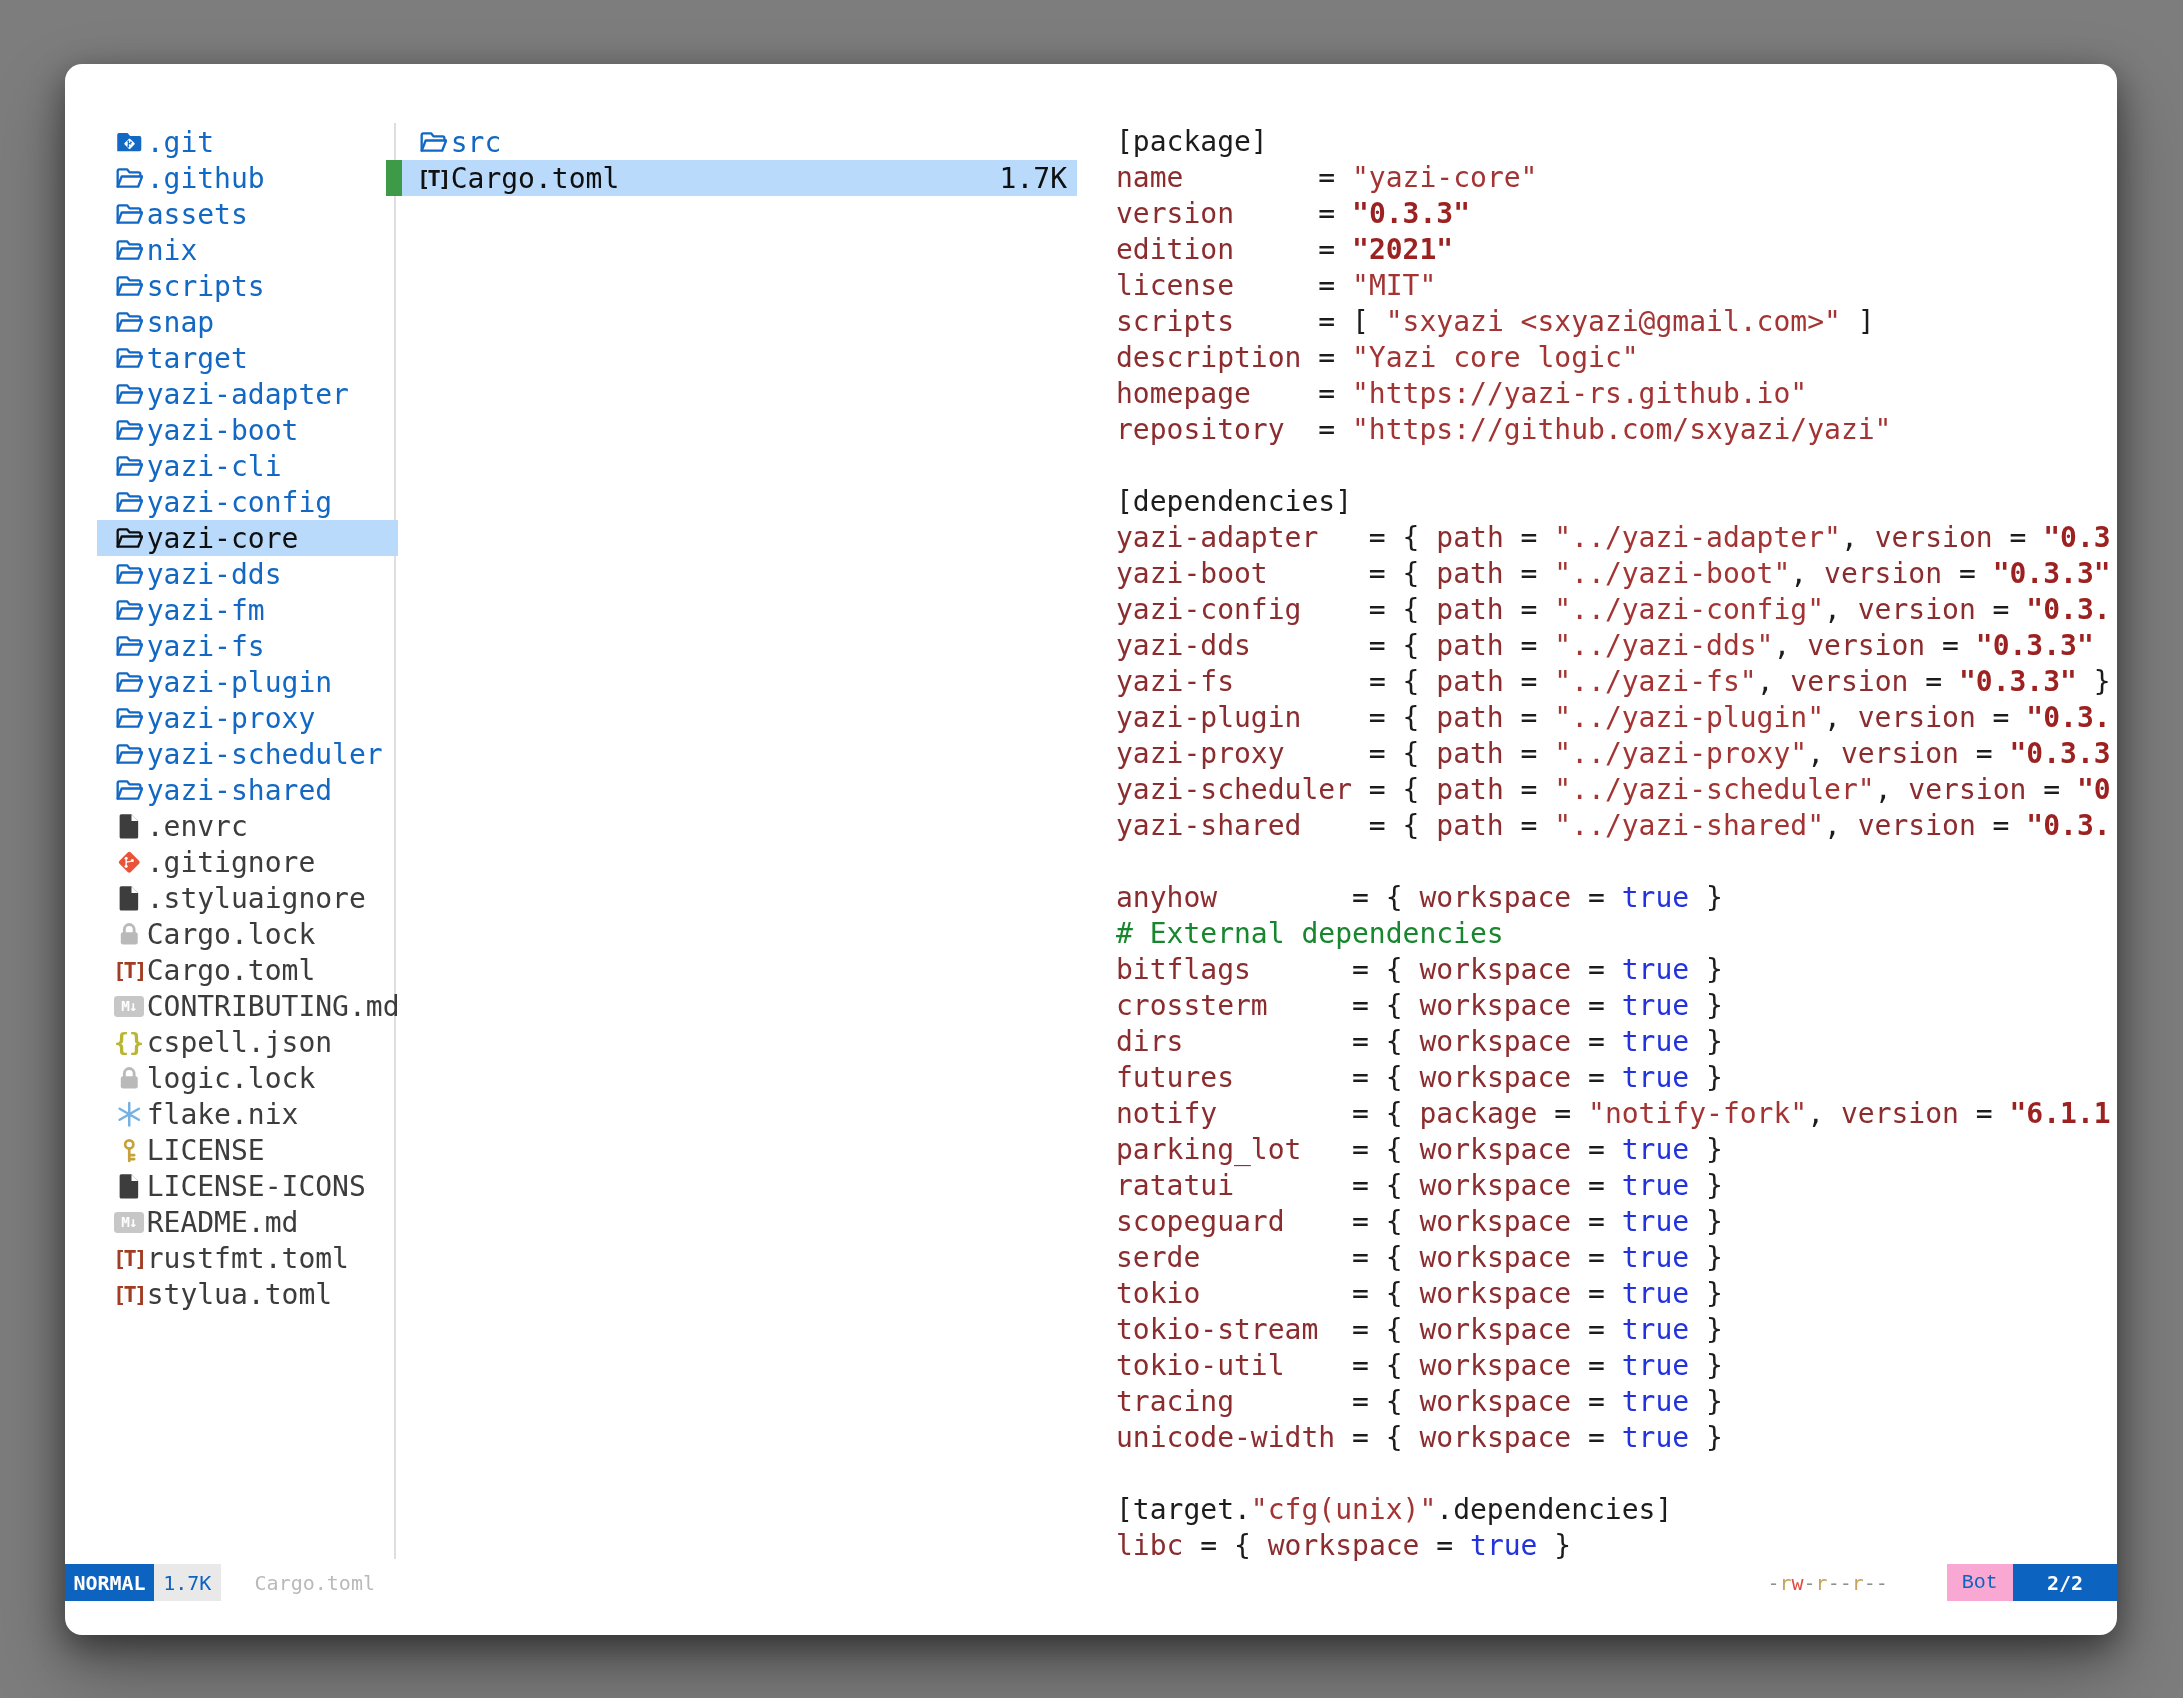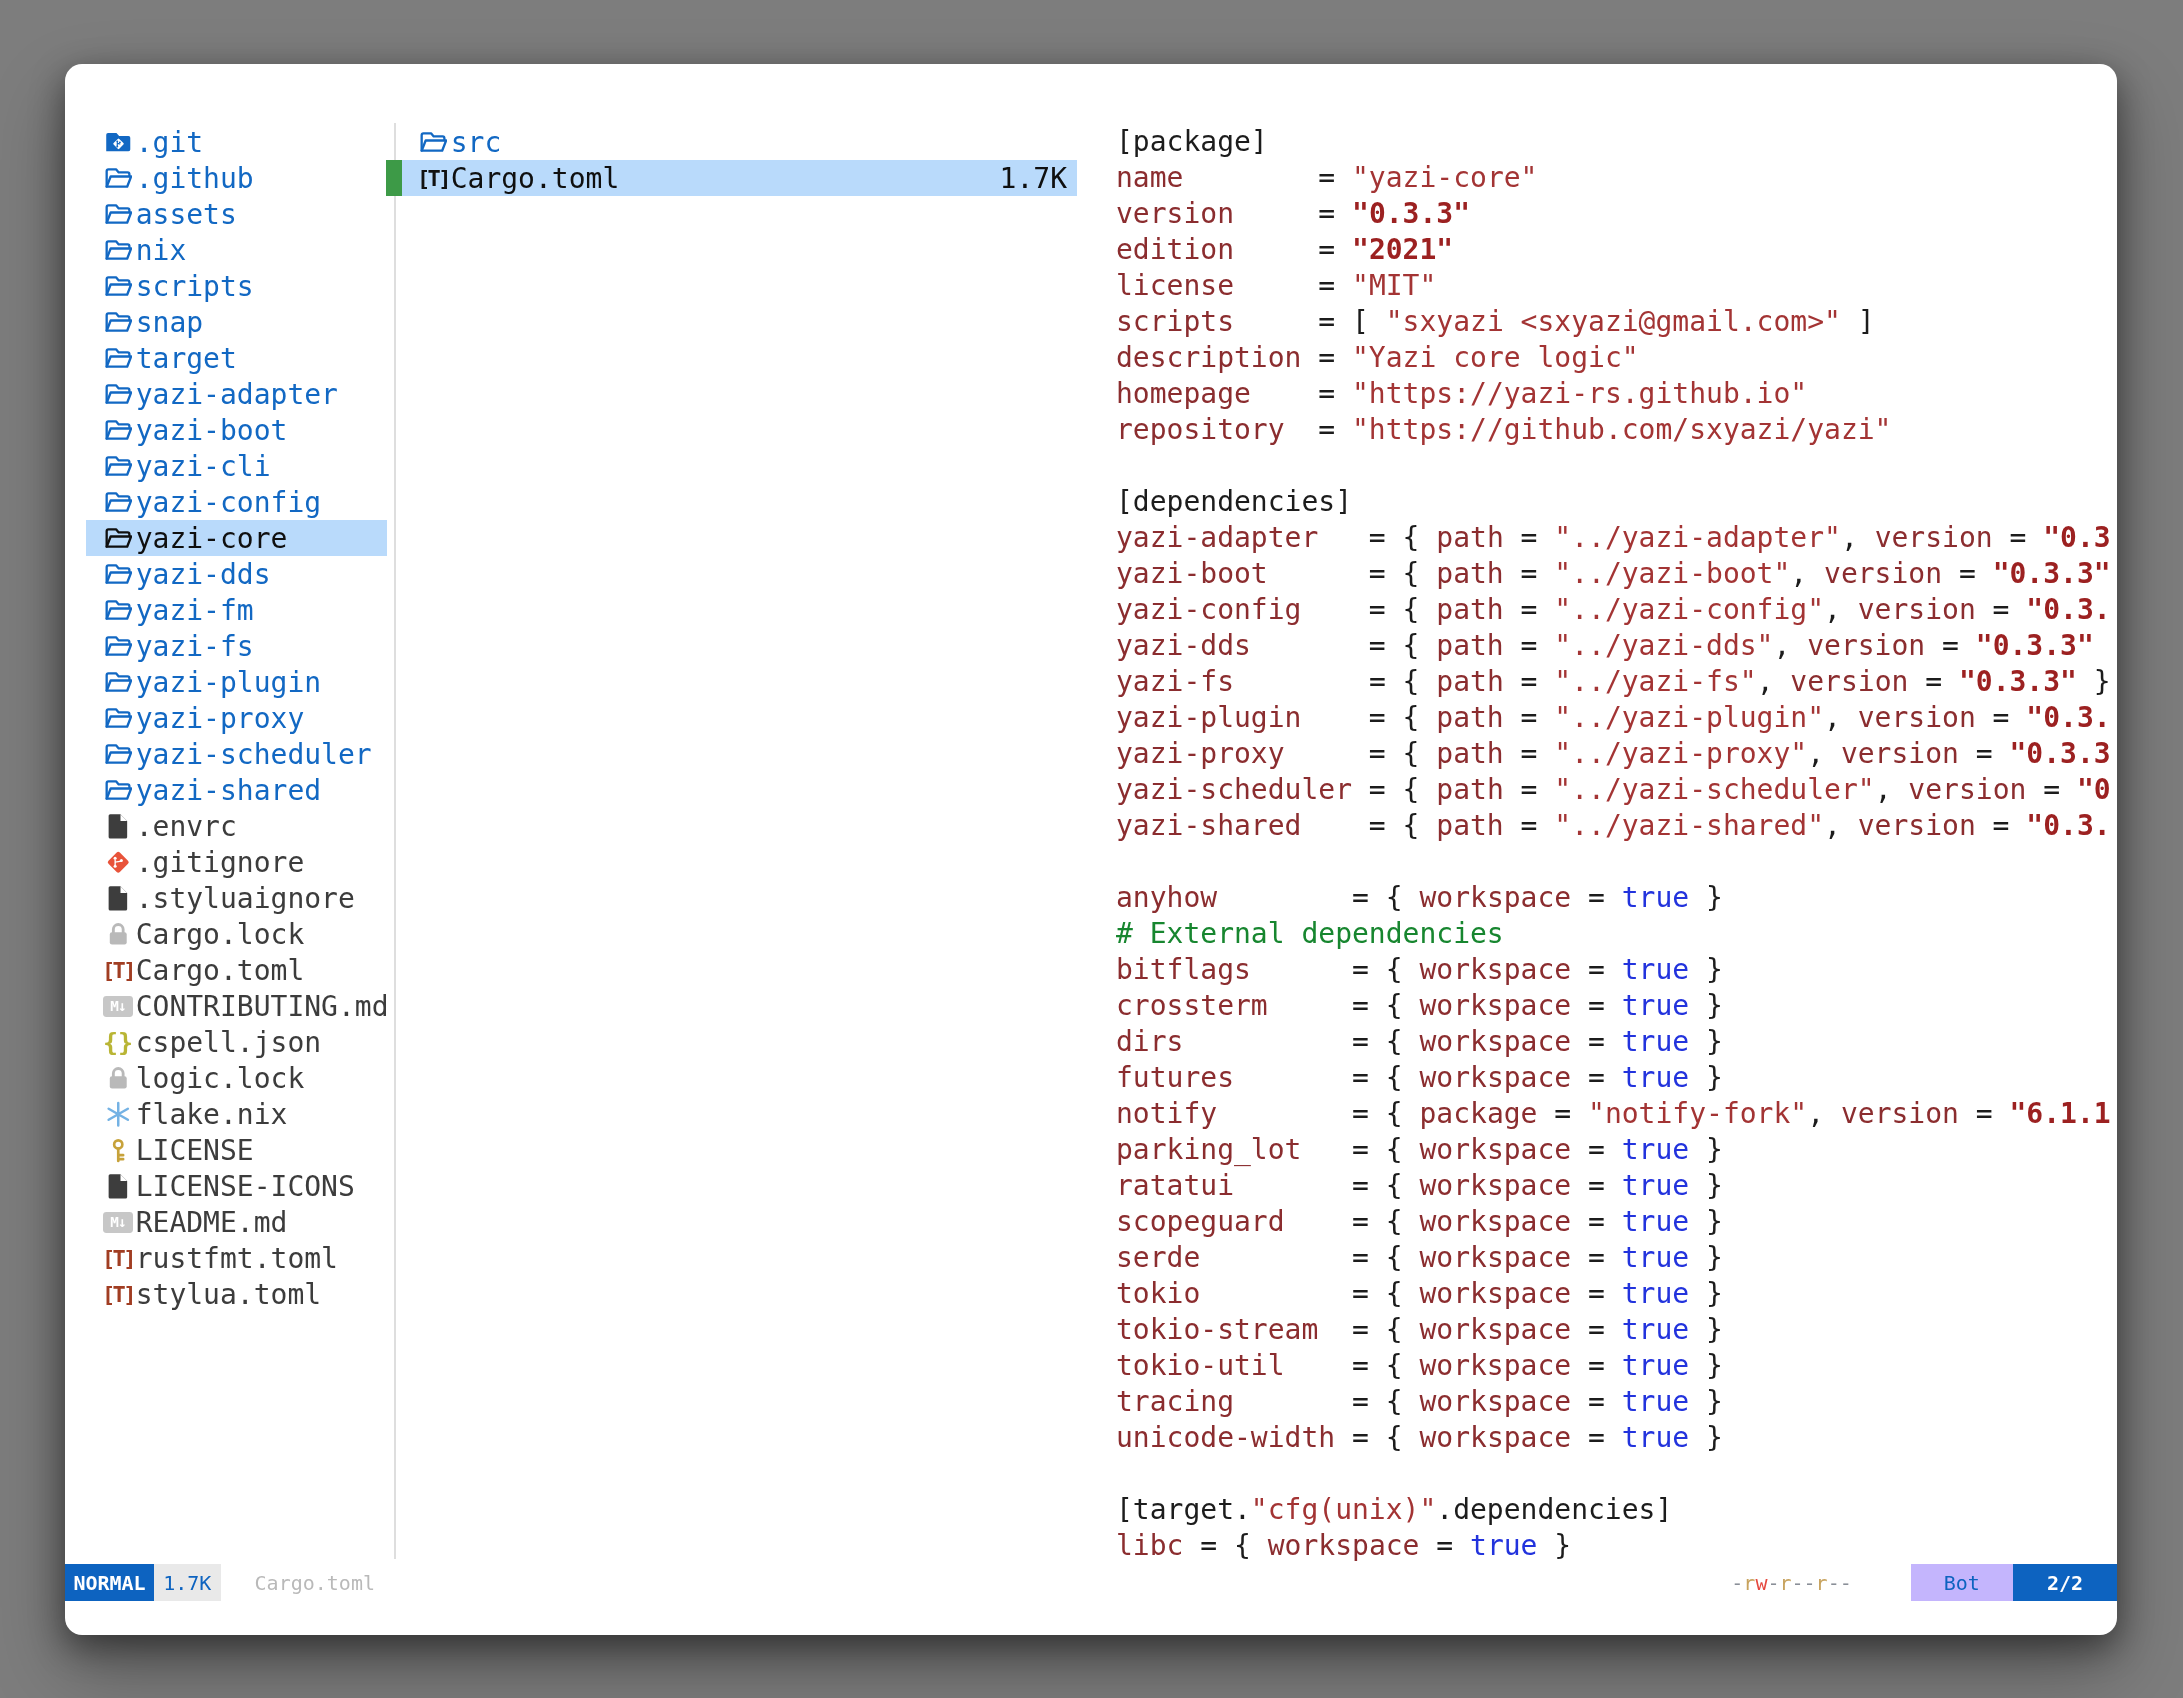--- a/index.html
+++ b/index.html
@@ -14,21 +14,21 @@
     background:#ffffff;border-radius:17px;overflow:hidden;
     box-shadow:0 11.7px 34px rgba(0,0,0,.45), 0 34px 76px rgba(0,0,0,.30);
     font-size:28px;color:#1c1c1c;
   }
   .separator{
     position:absolute;left:329px;top:59px;width:1.7px;height:1436px;
     background:#dedede;
   }
   
   .pane{position:absolute;top:60px;}
-  #parent-pane{left:21px;width:301px;}
+  #parent-pane{left:32px;width:301px;}
   #current-pane{left:321px;width:691px;}
   #preview-pane{left:1051px;width:1002px;overflow:hidden;}
   .row{
     height:36px;display:flex;align-items:center;
     white-space:nowrap;overflow:hidden;
   }
   #parent-pane .row{padding-left:16px;}
   #parent-pane .row.selected{background:#b9dafb;}
   .row.dir{color:#1268c3;}
   .row.file{color:#3c3c3c;}
@@ -69,21 +69,21 @@
     display:flex;align-items:stretch;font-size:20px;
   }
   .statusbar>span{display:inline-flex;align-items:center;}
   .sb-mode{background:#0d63c0;color:#fff;font-weight:bold;padding:0 8.4px;}
   .sb-size{background:#e9e9e9;color:#0d63c0;padding:0 9.2px;}
   .sb-file{color:#b9b9b9;margin-left:34px;}
   .sb-perms{margin-left:auto;margin-right:59px;letter-spacing:0;}
   .p-dim{color:#8a8f98;}
   .p-read{color:#c8a35e;}
   .p-write{color:#e5483f;}
-  .sb-pos{background:#c4b5fd;color:#0d63c0;padding:0 33px;}
+  .sb-pos{background:#f9a8d4;color:#0d63c0;padding:0 15px;font-family:Liberation Mono, monospace;}
   .sb-counter{background:#0d63c0;color:#fff;font-weight:bold;padding:0 34px;}
 </style>
 </head>
 <body>
 
 <div class="window">
   <div class="separator"></div>
   <div class="pane" id="parent-pane">
       <div class="row dir">
         <span class="ic">

